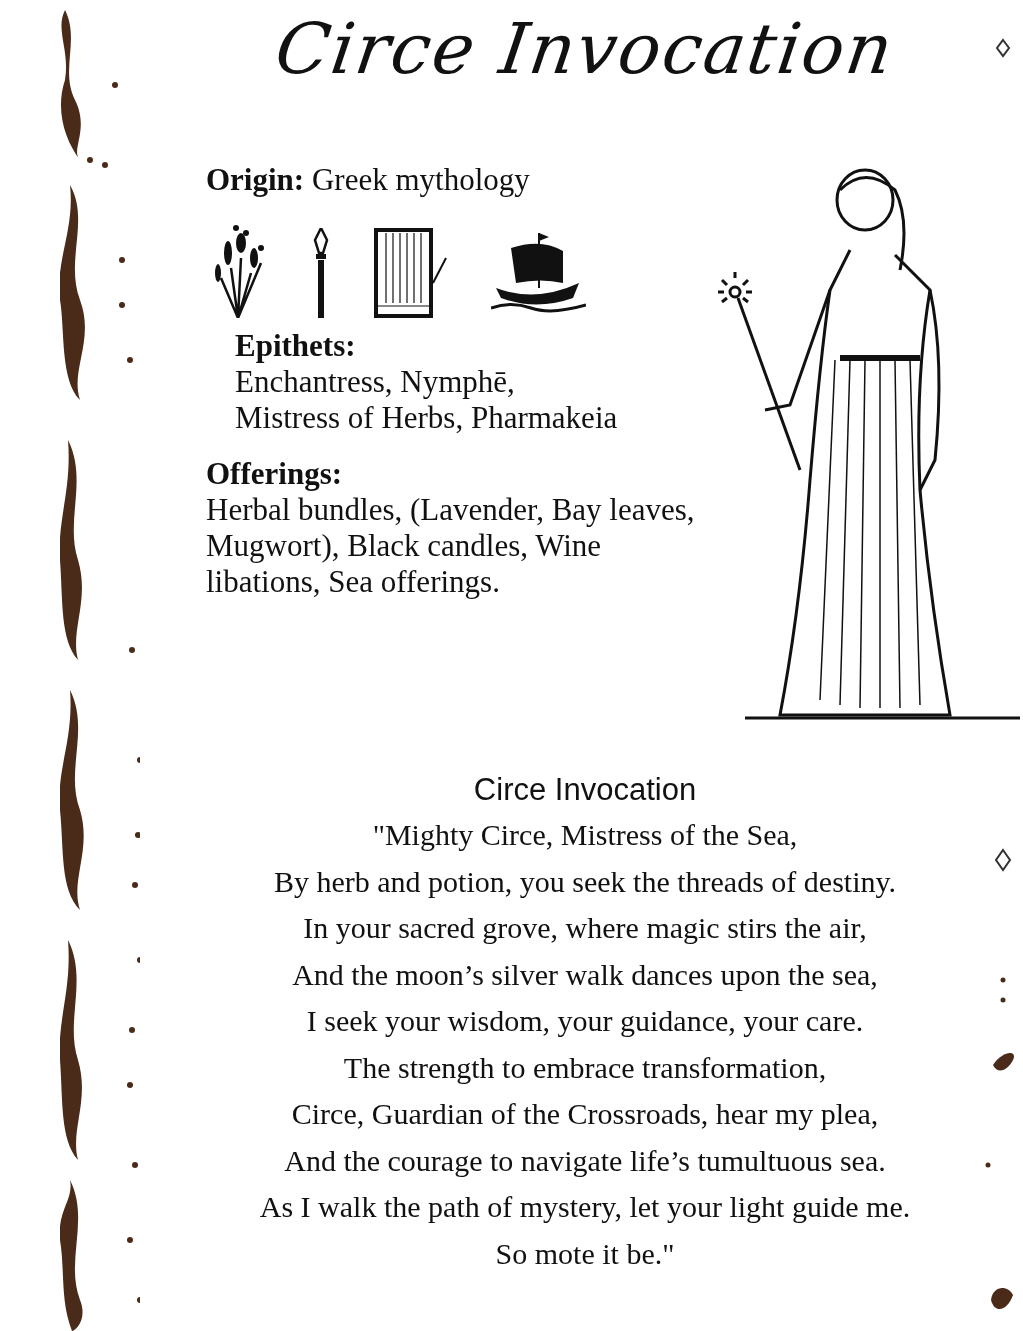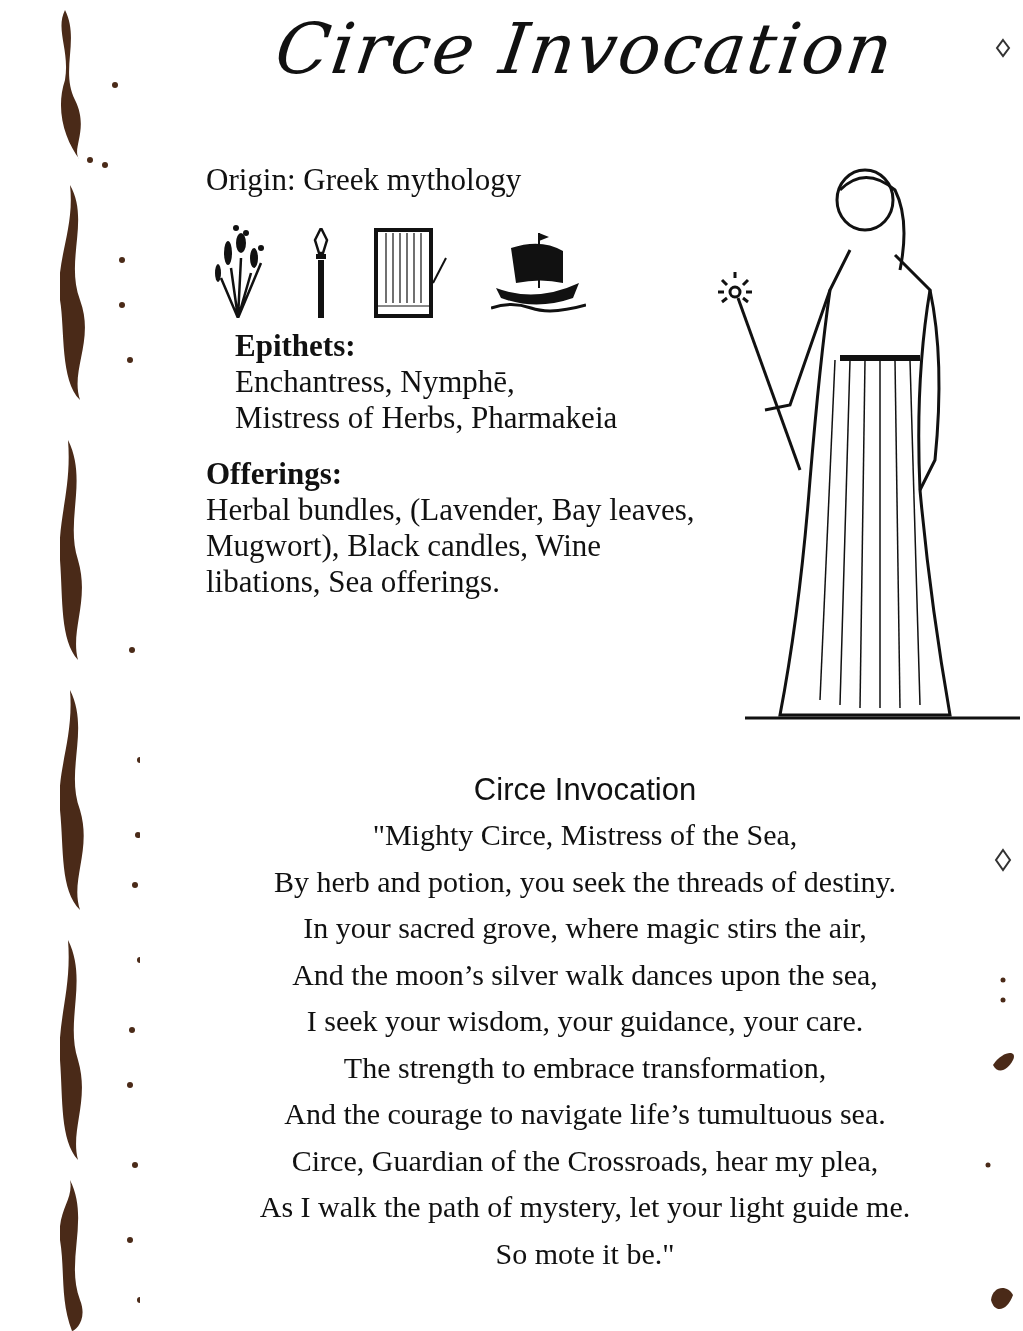--- a/index.html
+++ b/index.html
@@ -8,21 +8,21 @@
     font-family:"Liberation Serif","DejaVu Serif",serif; color:#111;
   }
   .border-left { position:absolute; left:60px; top:0; width:80px; height:1331px; }
   .border-right { position:absolute; right:0; top:0; width:40px; height:1331px; }
   .title {
     position:absolute; left:255px; top:8px; width:660px; text-align:center;
     font-family:"DejaVu Serif",serif; font-style:italic; font-size:70px; letter-spacing:2px;
     color:#111; transform:skewX(-8deg);
   }
   .info { position:absolute; left:206px; top:162px; width:580px; font-size:31px; line-height:36px; }
-  .info .label { font-weight:normal; }
+  .info .label { font-weight:bold; }
   .section { margin-bottom:8px; }
   .sec-title { font-weight:bold; font-size:31px; }
   .sec-body { font-size:31px; }
   .symbols { display:flex; gap:40px; align-items:flex-end; height:110px; margin:10px 0 10px 0; }
   .symbols svg { display:block; }
   .figure { position:absolute; left:700px; top:160px; width:320px; height:580px; }
   .invocation { position:absolute; left:200px; top:772px; width:770px; text-align:center; }
   .inv-title { font-family:"Liberation Sans","DejaVu Sans",sans-serif; font-size:31px; margin-bottom:4px; }
   .inv-line { font-size:30px; line-height:46.5px; }
 </style>
@@ -155,17 +155,17 @@
 </svg>
 
 <div class="invocation">
   <div class="inv-title">Circe Invocation</div>
   <div class="inv-line">"Mighty Circe, Mistress of the Sea,</div>
   <div class="inv-line">By herb and potion, you seek the threads of destiny.</div>
   <div class="inv-line">In your sacred grove, where magic stirs the air,</div>
   <div class="inv-line">And the moon’s silver walk dances upon the sea,</div>
   <div class="inv-line">I seek your wisdom, your guidance, your care.</div>
   <div class="inv-line">The strength to embrace transformation,</div>
+  <div class="inv-line">Circe, Guardian of the Crossroads, hear my plea,</div>
   <div class="inv-line">And the courage to navigate life’s tumultuous sea.</div>
-  <div class="inv-line">Circe, Guardian of the Crossroads, hear my plea,</div>
   <div class="inv-line">As I walk the path of mystery, let your light guide me.</div>
   <div class="inv-line">So mote it be."</div>
 </div>
 
 </body></html>

